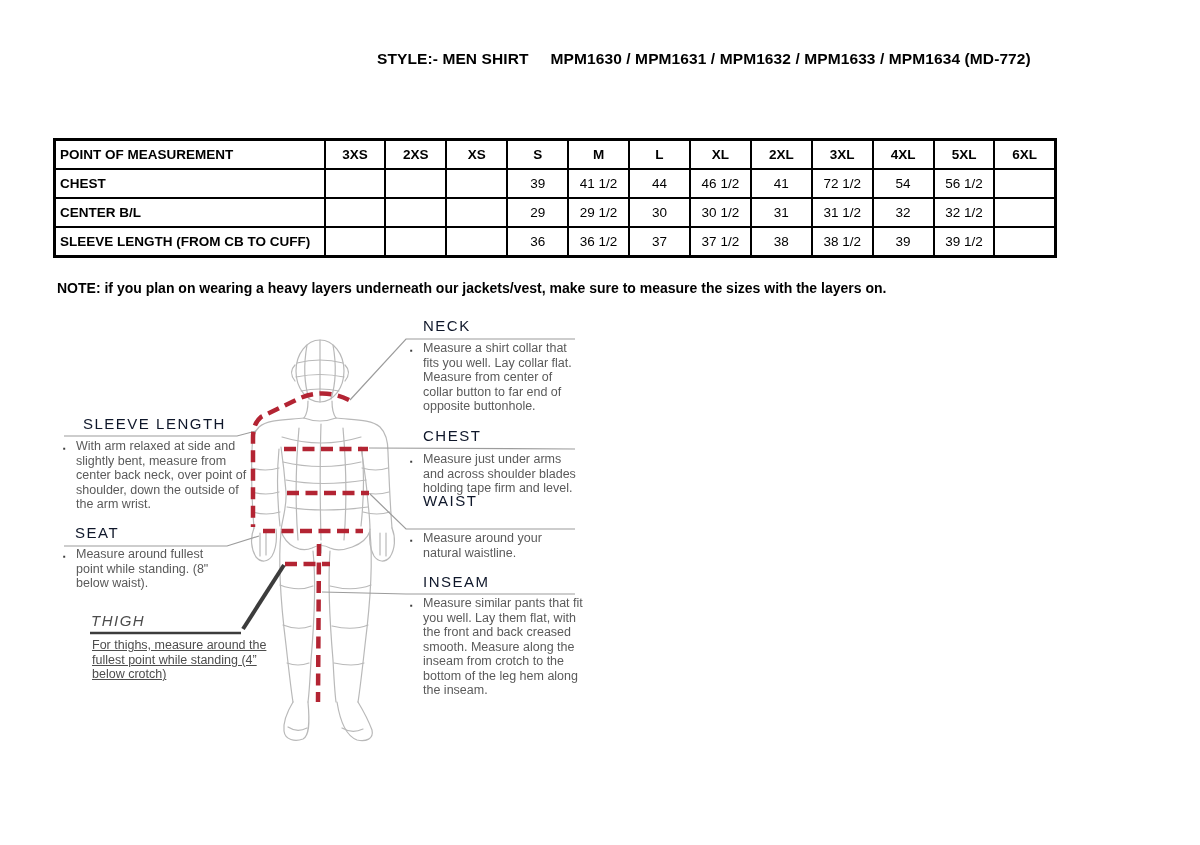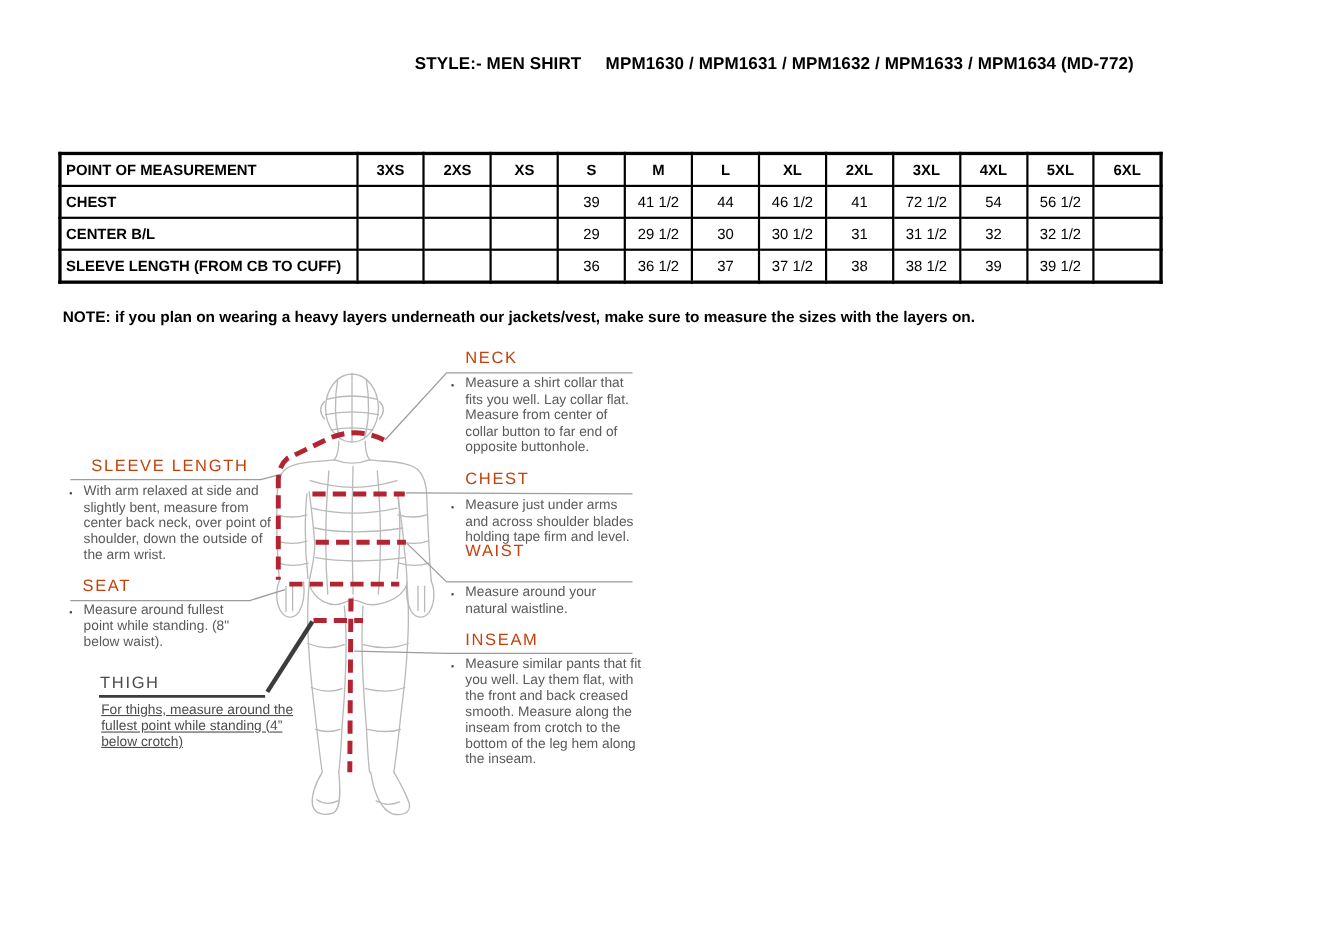--- a/index.html
+++ b/index.html
@@ -36,23 +36,23 @@
   .diagram-svg { position:absolute; left:0; top:0; width:1200px; height:845px; }
 
   .wf  { fill:none; stroke:var(--wireframe,#b9b9b9); stroke-width:1.2; stroke-linecap:round; stroke-linejoin:round; }
   .ml  { fill:none; stroke:var(--measure-line,#b32433); stroke-width:4.5; stroke-dasharray:12 6.5; stroke-linecap:butt; }
   .pl  { fill:none; stroke:var(--pointer-line,#9c9c9c); stroke-width:1.2; }
   .tp  { fill:none; stroke:var(--thigh-pointer,#3c3c3c); stroke-width:4; }
   .tu  { fill:none; stroke:var(--thigh-pointer,#3c3c3c); stroke-width:2.5; }
 
   .guide-heading {
     position:absolute; font-size:15px; letter-spacing:1.5px;
-    color:#c2410c; white-space:nowrap;
-  }
-  .guide-heading.dark { color:#4c4c4c; }
+    color:#0f172a; white-space:nowrap;
+  }
+  .guide-heading.dark { color:#4c4c4c;font-style:italic; }
   .guide-desc {
     position:absolute; font-size:12.5px; line-height:14.5px;
     color:#5a5a5a; display:flex; align-items:flex-start;
   }
   .guide-desc .bullet { flex:none; width:13px; font-size:8px; padding-top:3px; color:#3f3f3f; }
   .guide-desc.no-bullet { color:#4d4d4d;text-decoration:underline; }
 </style>
 </head>
 <body>
 

